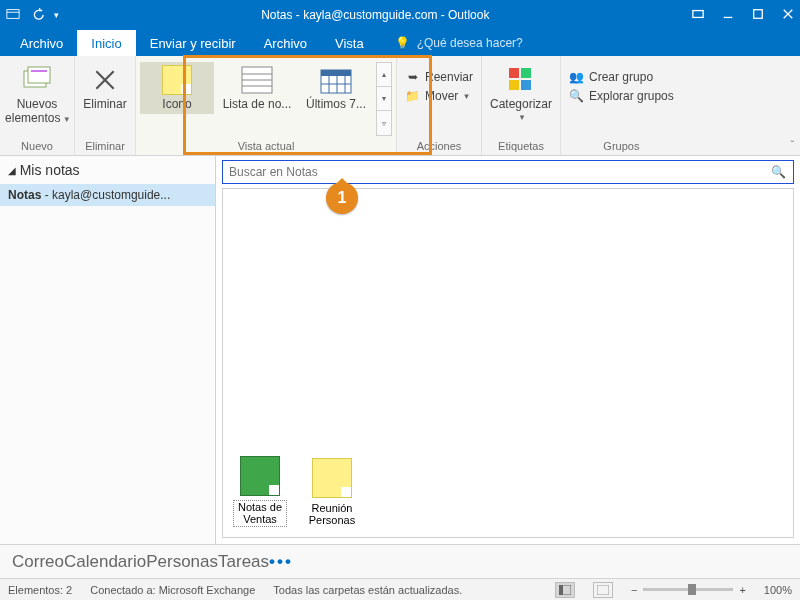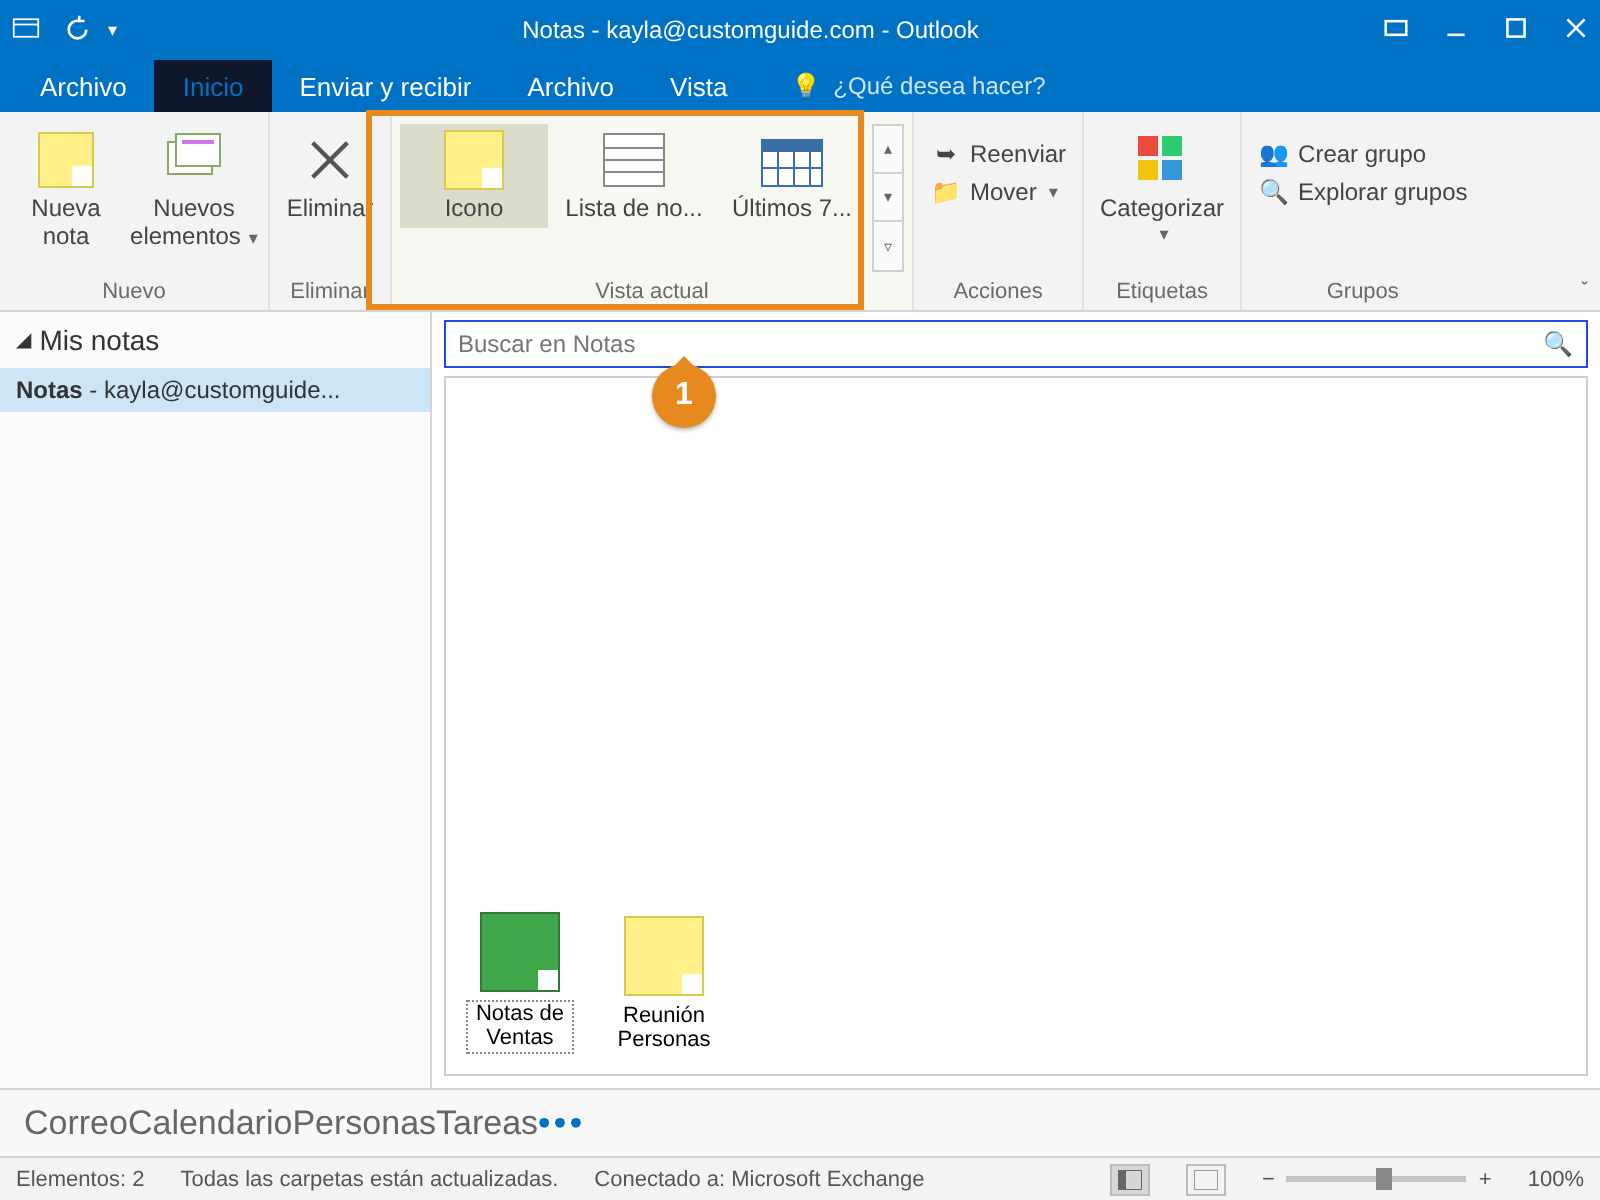--- a/index.html
+++ b/index.html
@@ -9,21 +9,21 @@
     .titlebar { height: 30px; background: #0072c6; color: #fff; display: flex; align-items: center; padding: 0 6px; }
     .qat { display: flex; gap: 10px; align-items: center; }
     .qat svg { width: 14px; height: 14px; }
     .title { flex: 1; text-align: center; font-size: 12px; }
     .winctrls { display: flex; gap: 18px; align-items: center; }
     .winctrls svg { width: 12px; height: 12px; }
 
     
     .tabs { height: 26px; background: #0072c6; color: #fff; display: flex; align-items: stretch; padding-left: 6px; }
     .tab { padding: 4px 14px; font-size: 13px; cursor: pointer; display: flex; align-items: center; gap: 6px; }
-    .tab.active { background: #0f172a; color: #0072c6; }
+    .tab.active { background: #ffffff; color: #0072c6; }
     .tellme { display: flex; align-items: center; gap: 6px; margin-left: 4px; font-size: 12px; color: #cbe5f7; }
 
     
     .ribbon { height: 100px; background: #f3f3f3; border-bottom: 1px solid #d4d4d4; display: flex; position: relative; }
     .group { border-right: 1px solid #e1e1e1; display: flex; flex-direction: column; align-items: center; padding: 2px 4px 0 4px; }
     .group-body { flex: 1; display: flex; align-items: flex-start; gap: 2px; padding-top: 4px; }
     .group-label { font-size: 11px; color: #6a6a6a; padding: 2px 0 3px 0; text-align: center; width: 100%; }
     .bigbtn { display: flex; flex-direction: column; align-items: center; width: 58px; padding: 2px 0; cursor: pointer; font-size: 12px; color: #444; text-align: center; line-height: 1.15; }
     .bigbtn .ico { width: 32px; height: 32px; margin-bottom: 2px; display:flex; align-items:center; justify-content:center; }
     .bigbtn .lbl { display: flex; flex-direction: column; align-items: center; }
@@ -121,29 +121,20 @@
   <div class="tab tellme">
     <span>💡</span>
     <span>¿Qué desea hacer?</span>
   </div>
 </div>
 
 <div class="ribbon">
 
   <div class="group">
     <div class="group-body">
-      <div class="bigbtn">
-        <div class="ico">
-            <div class="yellow fold" style="width:28px;height:28px;"></div>
-          </div>
-        <div class="lbl">
-            <span>Nueva</span>
-            <span>nota</span>
-          </div>
-      </div>
       <div class="bigbtn" style="width:66px;">
         <div class="ico">
             <svg width="30" height="30" viewBox="0 0 30 30">
               <rect x="2" y="6" width="22" height="16" fill="#fff" stroke="#8a6"></rect>
               <rect x="6" y="2" width="22" height="16" fill="#fff" stroke="#8a6"></rect>
               <rect x="9" y="5" width="16" height="2" fill="#c7e"></rect>
             </svg>
           </div>
         <div class="lbl">
             <span>Nuevos</span>
@@ -308,22 +299,22 @@
 <div class="bottomnav">
   <span>Correo</span>
   <span>Calendario</span>
   <span>Personas</span>
   <span>Tareas</span>
   <span class="dots">•••</span>
 </div>
 
 <div class="statusbar">
   <span>Elementos: 2</span>
+  <span>Conectado a: Microsoft Exchange</span>
   <span>Todas las carpetas están actualizadas.</span>
-  <span>Conectado a: Microsoft Exchange</span>
   <span class="spacer"></span>
   <div class="viewbtn active">
       <svg width="12" height="10" viewBox="0 0 12 10">
         <rect x="0" y="0" width="12" height="10" fill="none" stroke="#666"></rect>
         <rect x="0" y="0" width="4" height="10" fill="#666"></rect>
       </svg>
     </div>
   <div class="viewbtn">
       <svg width="12" height="10" viewBox="0 0 12 10">
         <rect x="0" y="0" width="12" height="10" fill="none" stroke="#999"></rect>

